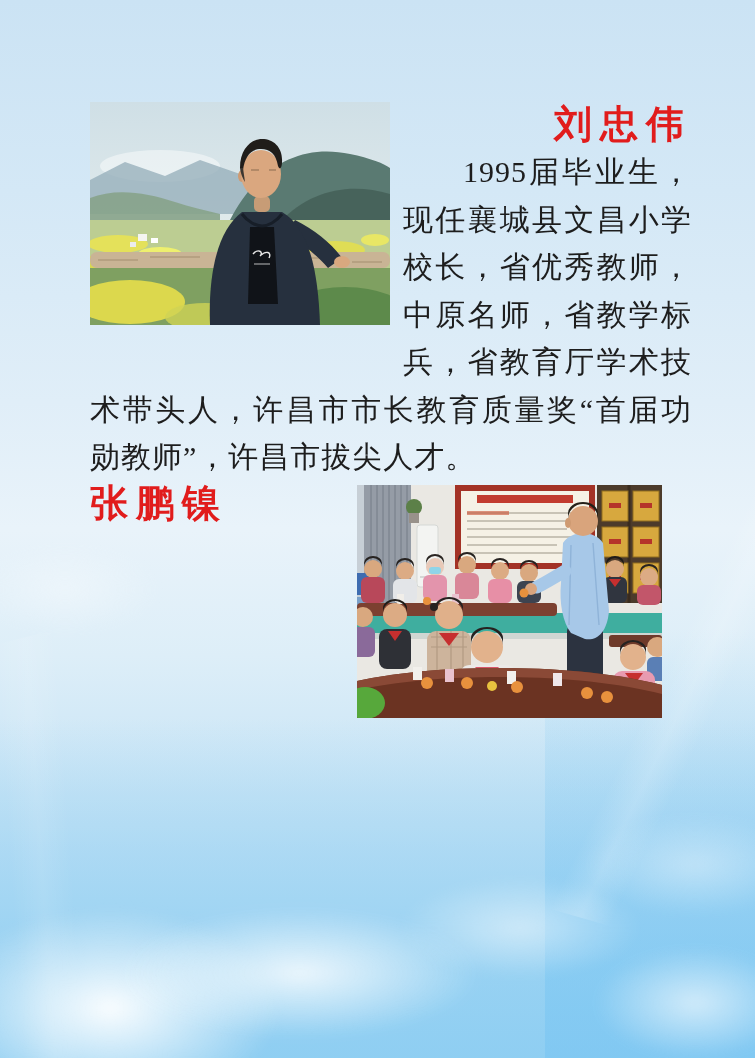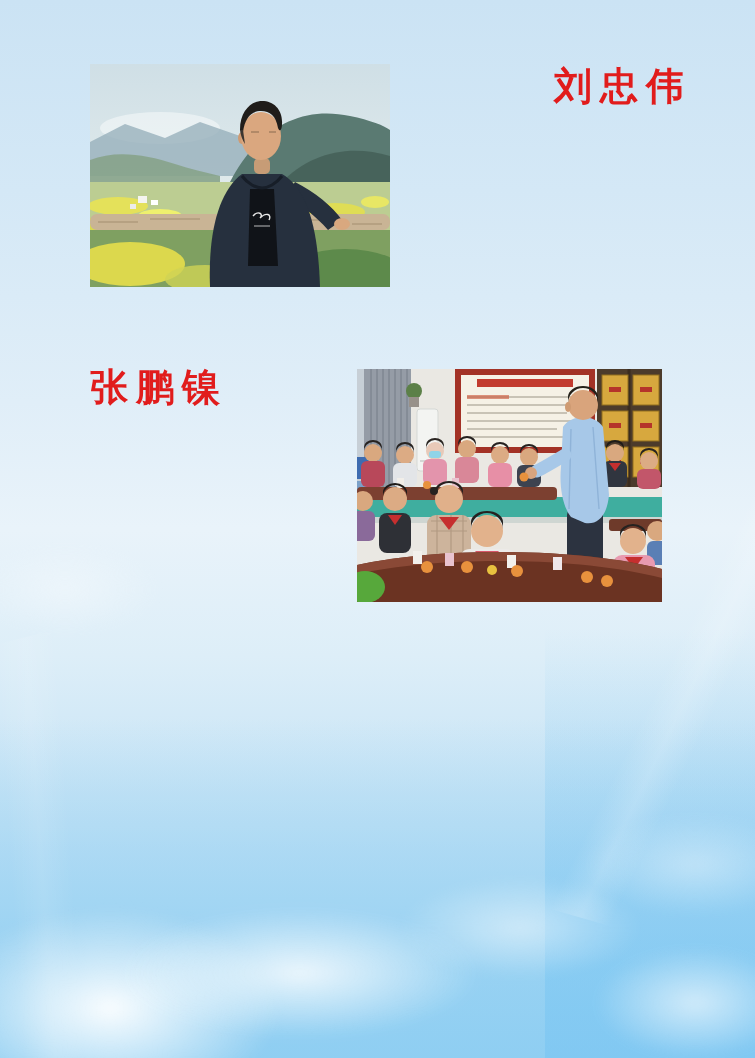--- a/index.html
+++ b/index.html
@@ -37,22 +37,22 @@
     position:absolute; opacity:.5;
     background:linear-gradient(100deg, rgba(255,255,255,0) 42%, rgba(255,255,255,.35) 50%, rgba(255,255,255,0) 58%);
   }
   .r1 { top:420px; right:-90px; width:300px; height:520px; transform:rotate(16deg); }
   .r2 { top:640px; left:-120px; width:320px; height:420px; transform:rotate(-14deg); opacity:.3; }
 
   
   .content { position:relative; z-index:2; }
   .profile { margin:0 63px 0 90px; }
   .profile::after { content:""; display:block; clear:both; }
-  .profile-1 { padding-top:64px;font-family:Liberation Serif, serif; }
-  .profile-2 { margin-top:64px; }
+  .profile-1 { padding-top:102px;font-family:Liberation Serif, serif; }
+  .profile-2 { }
 
   .photo { margin:0; padding:0; display:block; }
   .photo svg { display:block; }
   .photo-left  { float:left;  width:300px; height:223px; margin:0 13px 14px 0; }
   .photo-right { float:right; width:305px; height:233px; margin:4px 30px 12px 7px; }
 
   .name {
     margin:0 0 2px 0;
     font-size:38px; line-height:44px; font-weight:700;
     letter-spacing:8px; color:#e11c1c;
@@ -138,20 +138,21 @@
             <ellipse cx="152" cy="74" rx="4" ry="6" fill="#cf9b72"></ellipse>
             <ellipse cx="171" cy="72" rx="20" ry="24" fill="#daa77f"></ellipse>
             <path d="M150,66 C150,46 162,37 172,37 C184,37 193,46 192,60 C192,65 190,69 188,64 C186,52 180,47 171,47 C161,47 155,54 153,68 Z" fill="#201d1a"></path>
             <path d="M150,66 C151,73 153,77 155,80 L153,66 Z" fill="#3c3630"></path>
             <path d="M161,68 h8 M179,68 h7" stroke="#8a6a50" stroke-width="1.4" opacity=".65" fill="none"></path>
           </g>
         </svg>
       </figure>
 
       <h2 class="name">刘忠伟</h2>
+      <p class="bio">1995届毕业生，现任襄城县文昌小学校长，省优秀教师，中原名师，省教学标兵，省教育厅学术技术带头人，许昌市市长教育质量奖“首届功勋教师”，许昌市拔尖人才。</p>
     </section>
 
     <section class="profile profile-2">
 
       <figure class="photo photo-right" role="img" aria-label="教室照片：身穿浅蓝衬衫的校长在课桌间为学生分发水果，墙上挂着奖牌和宣传栏">
         <svg viewBox="0 0 305 233" width="305" height="233">
           <rect width="305" height="233" fill="#eae8e3"></rect>
           <g>
             <rect x="0" y="0" width="7" height="128" fill="#c7cfd6"></rect>
             <rect x="7" y="0" width="47" height="128" fill="#959ca6"></rect>

